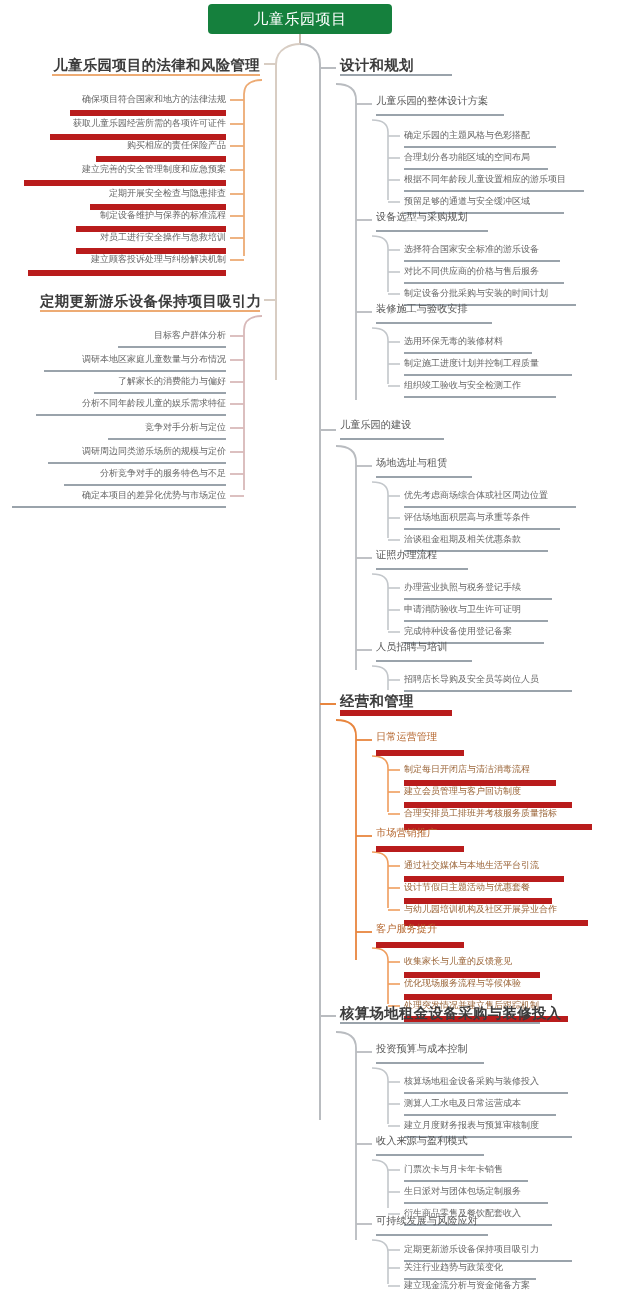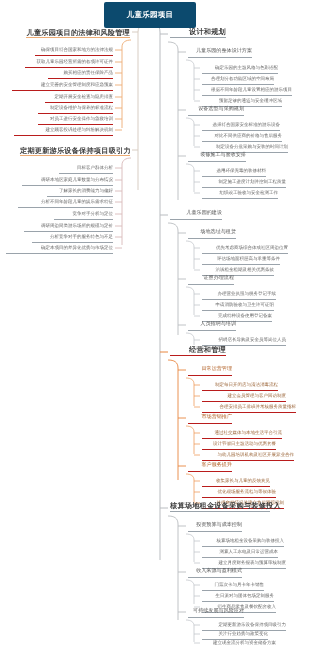--- a/index.html
+++ b/index.html
@@ -9,40 +9,40 @@
     font-family:"Liberation Sans","DejaVu Sans",sans-serif;
     overflow:hidden;
     position:relative;
   }
   #map{position:absolute;inset:0;}
   svg#wires{position:absolute;left:0;top:0;width:300px;height:647px;pointer-events:none;}
 
   .root{
     position:absolute;
     left:104px;top:2px;
-    width:92px;height:26px;
-    background:#0c4a6e;
+    width:92px;height:15px;
+    background:#15803d;
     border-radius:2px;
     color:#ffffff;
     font-size:7.5px;
-    font-weight:bold;
+    font-weight:normal;
     letter-spacing:.3px;
     display:flex;align-items:center;justify-content:center;
     white-space:nowrap;
   }
 
   
   .node{
     position:absolute;
     white-space:nowrap;
     line-height:9px;
     color:#5a5a5a;
   }
   .node.l{text-align:right;}
-  .node.r{text-align:right;font-family:Liberation Mono, monospace;}
+  .node.r{text-align:left;}
 
   
   .h1{
     font-size:7.2px;
     font-weight:bold;
     color:#3c3c3c;
     letter-spacing:.2px;
   }
   
   .h2{
@@ -52,21 +52,21 @@
   }
   
   .h3{
     font-size:4.5px;
     color:#666;
     padding-bottom:1px;
   }
 
   
   .ul-gray{border-bottom:1px solid #9aa3ab;}
-  .ul-orange{border-bottom:1px solid #b91c1c;}
+  .ul-orange{border-bottom:3px solid #b91c1c;}
   .ul-orange-l{border-bottom:1px solid #edab74;}
 </style>
 </head>
 <body>
 
 <div id="map">
 
   <svg id="wires" viewBox="0 0 300 647">
 
     <path d="M150 17 L150 22" stroke="#c9b9ad" stroke-width="1" fill="none"></path>

